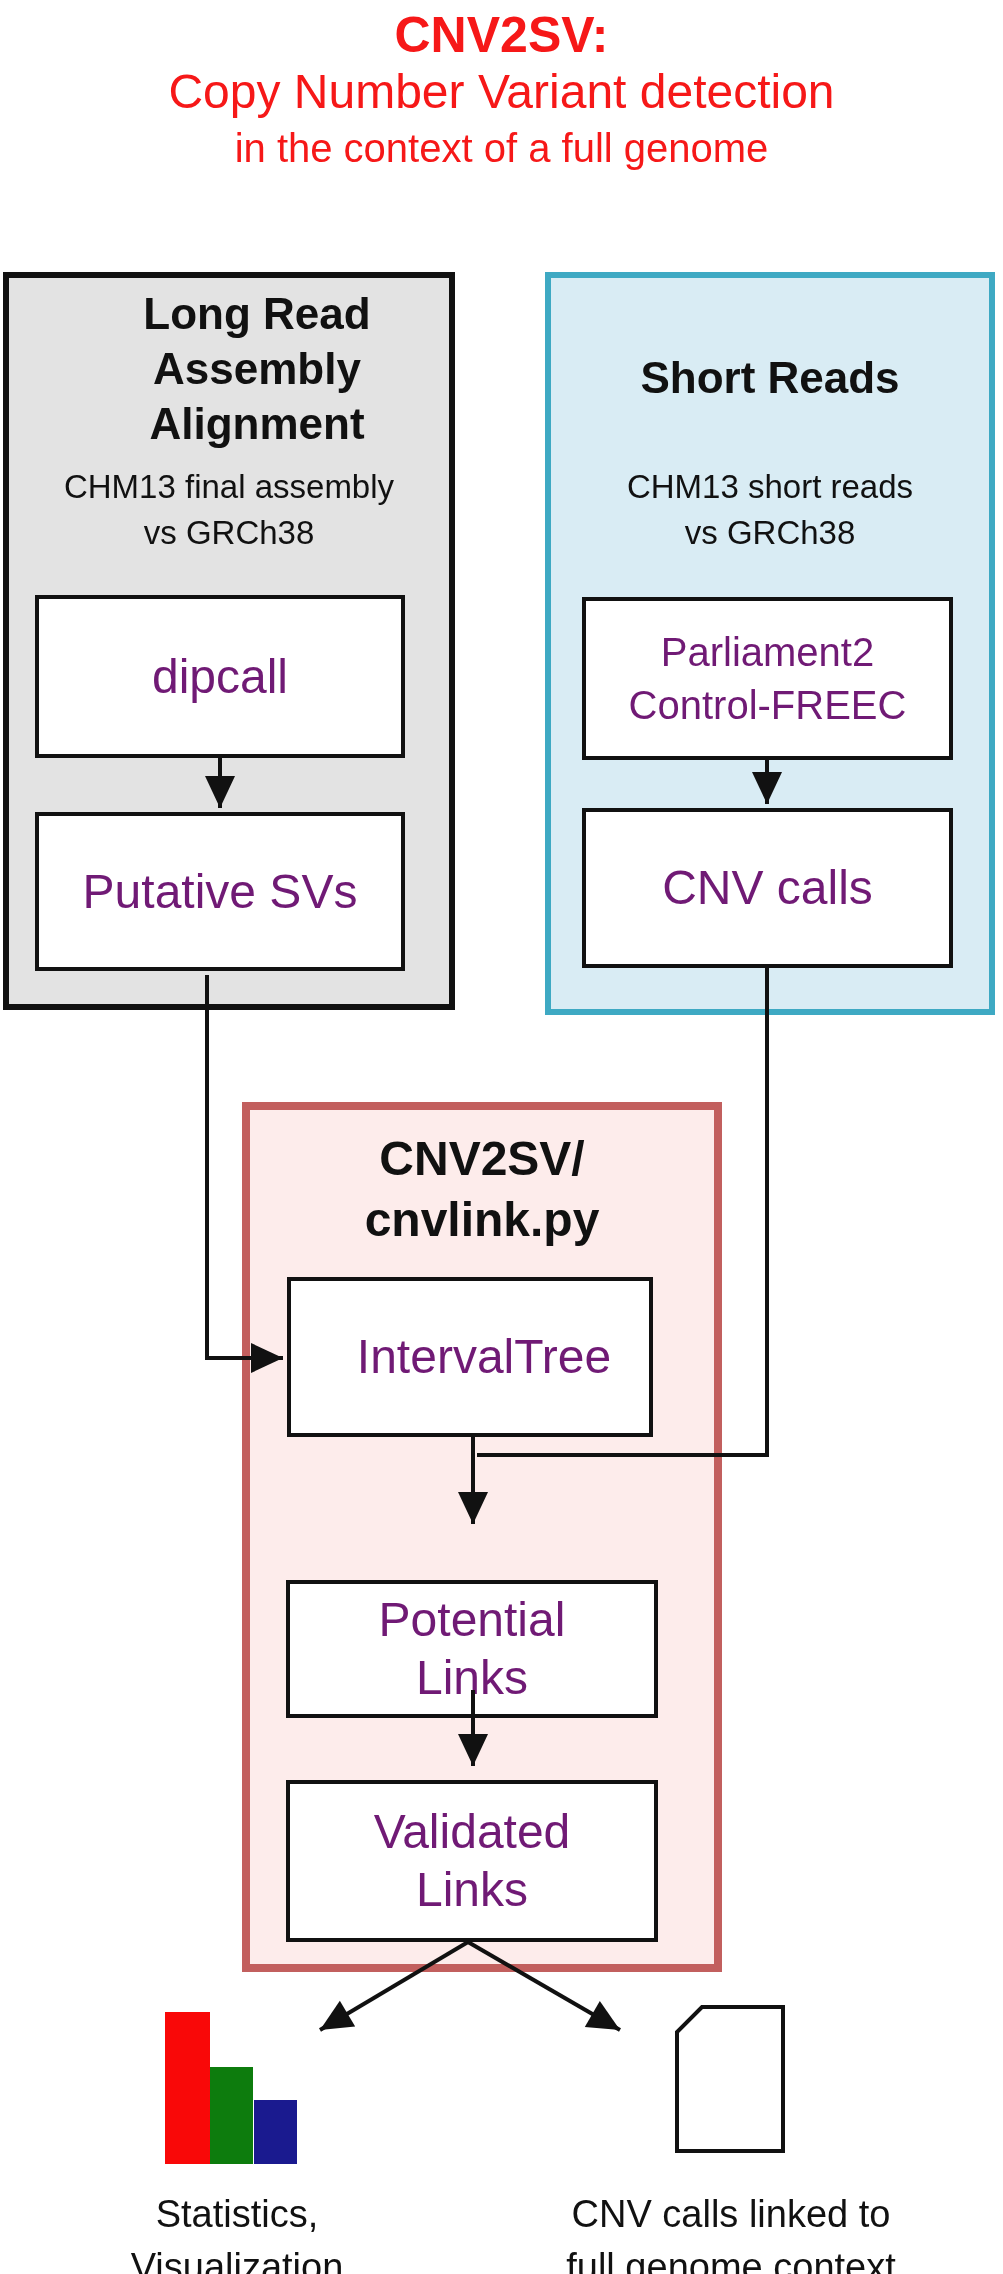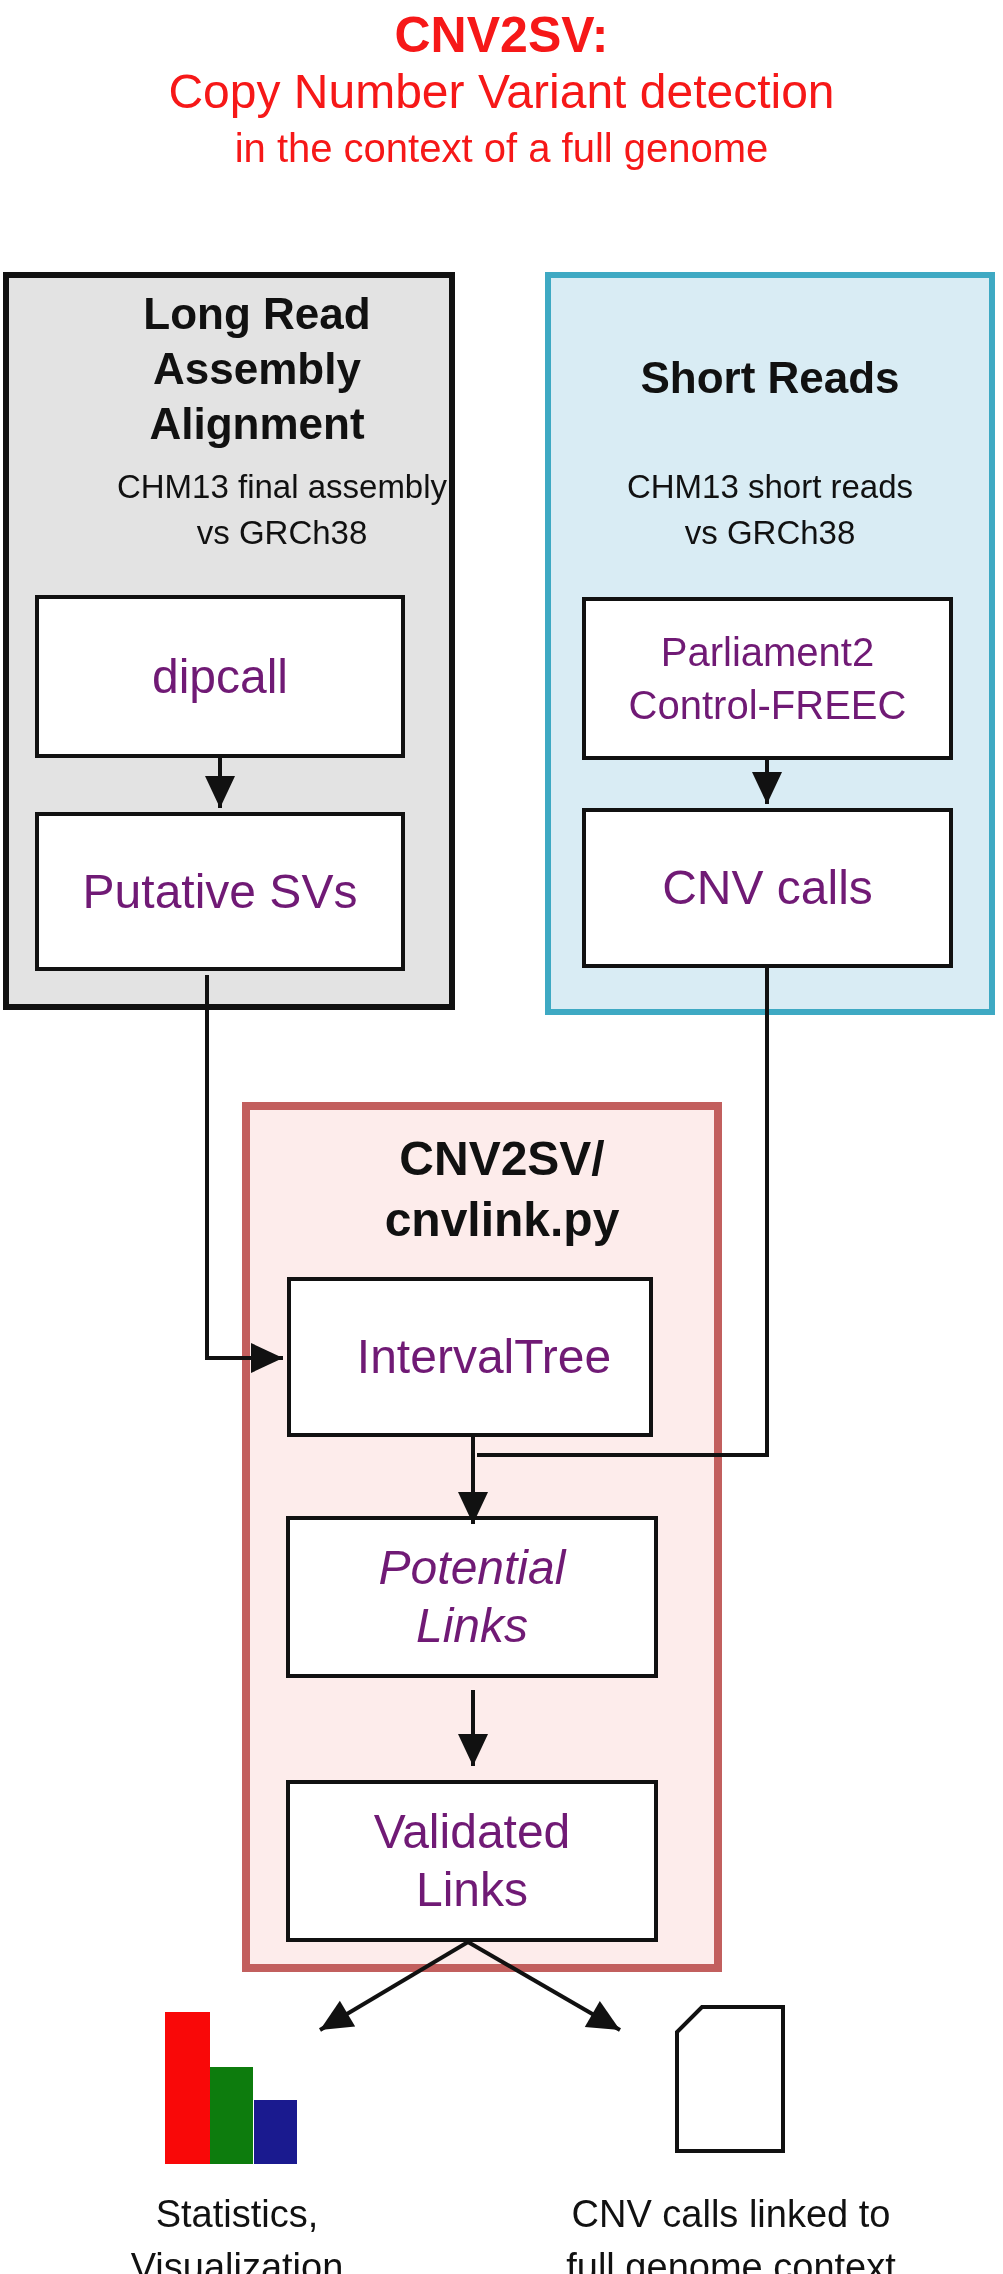--- a/index.html
+++ b/index.html
@@ -16,21 +16,21 @@
   .ttl{left:0;width:1003px;text-align:center;color:#f61818;}
   .ttl1{top:6px;font-size:50px;font-weight:700;line-height:58px;}
   .ttl2{top:64px;font-size:48px;line-height:56px;}
   .ttl3{top:120px;font-size:40px;line-height:56px;}
   .panel{box-sizing:border-box;border-style:solid;}
   .panel-gray{left:3px;top:272px;width:452px;height:738px;border:6px solid #111;background:#e3e3e3;}
   .panel-blue{left:545px;top:272px;width:450px;height:743px;border:6px solid #3ea9c3;background:#d9ecf4;}
   .panel-pink{left:242px;top:1102px;width:480px;height:870px;border:8px solid #c25f5e;background:#fdeceb;}
   .phead{font-weight:700;font-size:44px;line-height:55px;text-align:center;}
   .psub{font-size:33px;line-height:46px;text-align:center;}
-  .pinkhead{font-weight:700;font-size:48px;line-height:61px;text-align:center;margin-left:20px;}
+  .pinkhead{font-weight:700;font-size:48px;line-height:61px;text-align:center;}
   .node{
     box-sizing:border-box;background:#ffffff;border:4px solid #111;
     display:flex;flex-direction:column;align-items:center;justify-content:center;
     text-align:center;font-size:48px;line-height:58px;color:#701a75;
   }
   .node-sm{font-size:40px;line-height:53px;}
   .lbl{font-size:38px;line-height:53px;text-align:center;color:#111;margin-top:20px;}
   .tsvtext{font-size:40px;text-align:center;color:#111;}
   svg.overlay{position:absolute;left:0;top:0;pointer-events:none;}
   .arrowline{stroke:#111;stroke-width:4;fill:none;}
@@ -43,21 +43,21 @@
   <div class="abs ttl ttl1">CNV2SV:</div>
   <div class="abs ttl ttl2">Copy Number Variant detection</div>
   <div class="abs ttl ttl3">in the context of a full genome</div>
 
   <div class="abs panel panel-gray"></div>
   <div class="abs phead" style="left:3px;top:286px;width:452px;padding-left:28px;">
     <div>Long Read</div>
     <div>Assembly</div>
     <div>Alignment</div>
   </div>
-  <div class="abs psub" style="left:21px;top:464px;width:452px;padding-left:35px;">
+  <div class="abs psub" style="left:3px;top:464px;width:452px;">
     <div>CHM13 final assembly</div>
     <div>vs GRCh38</div>
   </div>
   <div class="abs node" style="left:35px;top:595px;width:370px;height:163px;">
     <div>dipcall</div>
   </div>
   <div class="abs node" style="left:35px;top:812px;width:370px;height:159px;">
     <div>Putative SVs</div>
   </div>
 
@@ -78,21 +78,21 @@
   </div>
 
   <div class="abs panel panel-pink"></div>
   <div class="abs pinkhead" style="left:242px;top:1128px;width:480px;">
     <div>CNV2SV/</div>
     <div>cnvlink.py</div>
   </div>
   <div class="abs node" style="left:287px;top:1277px;width:366px;height:160px;padding-left:28px;">
     <div>IntervalTree</div>
   </div>
-  <div class="abs node" style="left:286px;top:1516px;width:372px;height:162px;font-style:italic;">
+  <div class="abs node" style="left:286px;top:1580px;width:372px;height:138px;">
     <div>Potential</div>
     <div>Links</div>
   </div>
   <div class="abs node" style="left:286px;top:1780px;width:372px;height:162px;">
     <div>Validated</div>
     <div>Links</div>
   </div>
 
   <div class="abs lbl" style="left:57px;top:2168px;width:360px;">
     <div>Statistics,</div>

